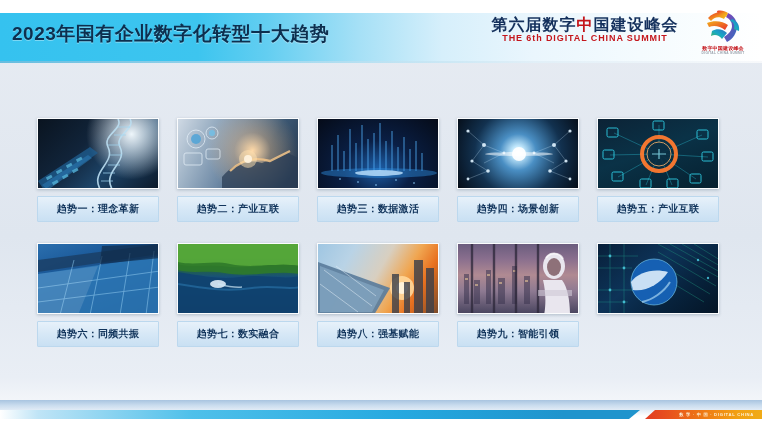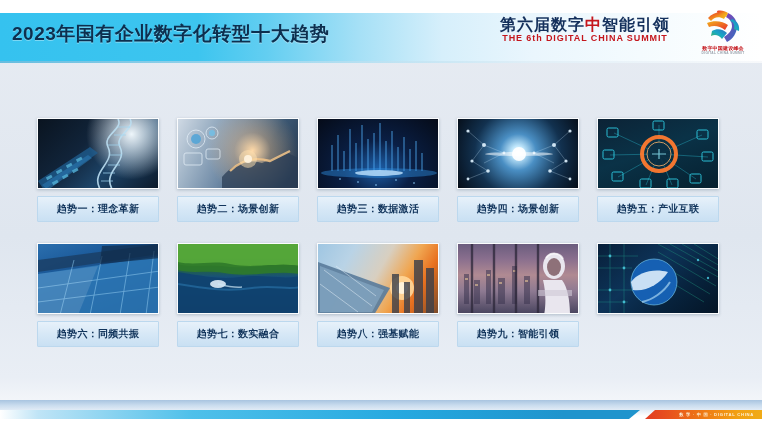--- a/index.html
+++ b/index.html
@@ -210,21 +210,21 @@
 <body>
 
 <div class="slide">
 
   <div class="header"></div>
   <div class="header-underline"></div>
 
   <div class="page-title">2023年国有企业数字化转型十大趋势</div>
 
   <div class="summit-block">
-    <div class="summit-cn"><span>第六届数字</span><span class="accent">中</span><span>智能引领</span></div>
+    <div class="summit-cn"><span>第六届数字</span><span class="accent">中</span><span>国建设峰会</span></div>
     <div class="summit-en">THE 6th DIGITAL CHINA SUMMIT</div>
   </div>
 
   <div class="summit-logo">
     <div class="logo-mark">
       <svg width="62" height="34" viewBox="0 0 62 34" xmlns="http://www.w3.org/2000/svg">
         <defs>
           <linearGradient id="lgA" x1="0" y1="0" x2="1" y2="1">
             <stop offset="0%" stop-color="#e8312a"></stop>
               <stop offset="55%" stop-color="#f29b1c"></stop>
@@ -316,21 +316,21 @@
               </g>
               <circle cx="18" cy="20" r="5" fill="#4aa3d8" opacity=".8"></circle>
               <circle cx="34" cy="14" r="3" fill="#6fc0e8" opacity=".8"></circle>
               <path d="M44,58 C56,44 70,40 84,44 L110,34 L122,40 L122,71 L44,71 Z" fill="#2b3e55" opacity=".75"></path>
               <path d="M52,52 C64,40 78,38 92,42 L112,32" stroke="#f3c58a" stroke-width="2.4" fill="none" opacity=".85"></path>
               <circle cx="70" cy="40" r="9" fill="#ffe2b0" opacity=".5"></circle>
               <circle cx="70" cy="40" r="4" fill="#fff4e0" opacity=".9"></circle>
             </svg>
           </div>
         </div>
-        <div class="card-caption">趋势二：场景创新</div>
+        <div class="card-caption">趋势二：产业互联</div>
       </div>
 
       <div class="card">
         <div class="card-thumb">
           <div class="art" style="background:
             radial-gradient(ellipse at 50% 72%, #1d5fa8 0%, #0a1f45 40%, #050b18 100%);">
             <svg width="122" height="71" viewBox="0 0 122 71" style="position:absolute;inset:0">
               <g stroke="#4ea8f0" stroke-width="1" opacity=".85">
                 <line x1="14" y1="52" x2="14" y2="26"></line>
                   <line x1="20" y1="52" x2="20" y2="16"></line>

